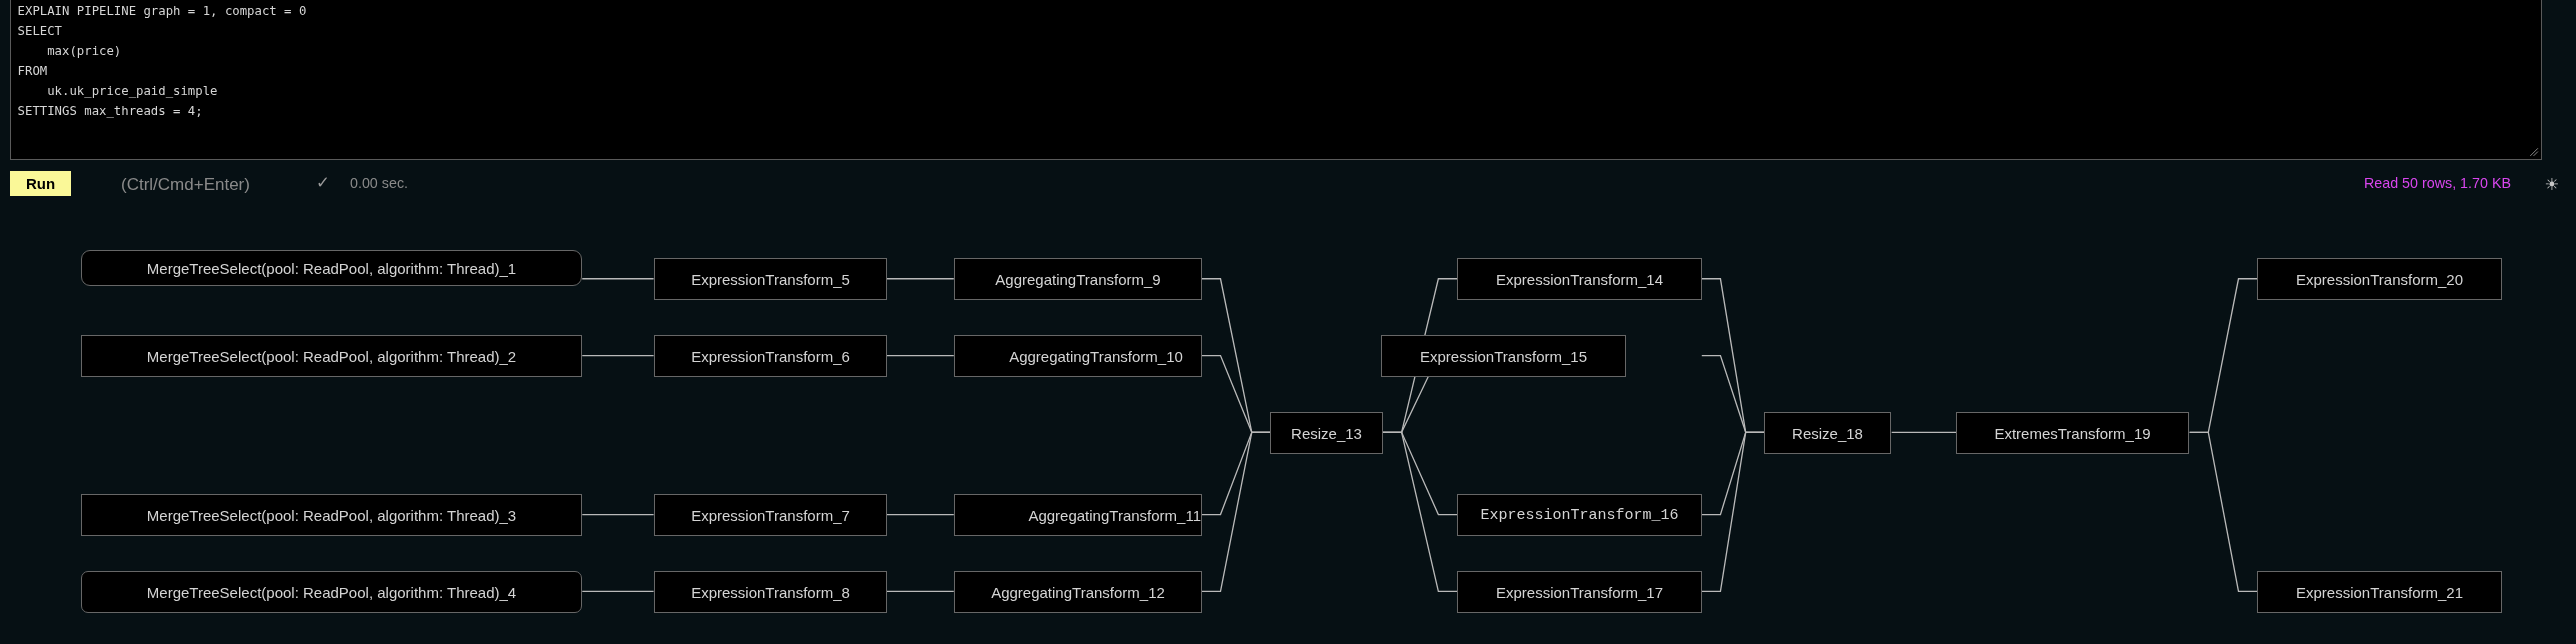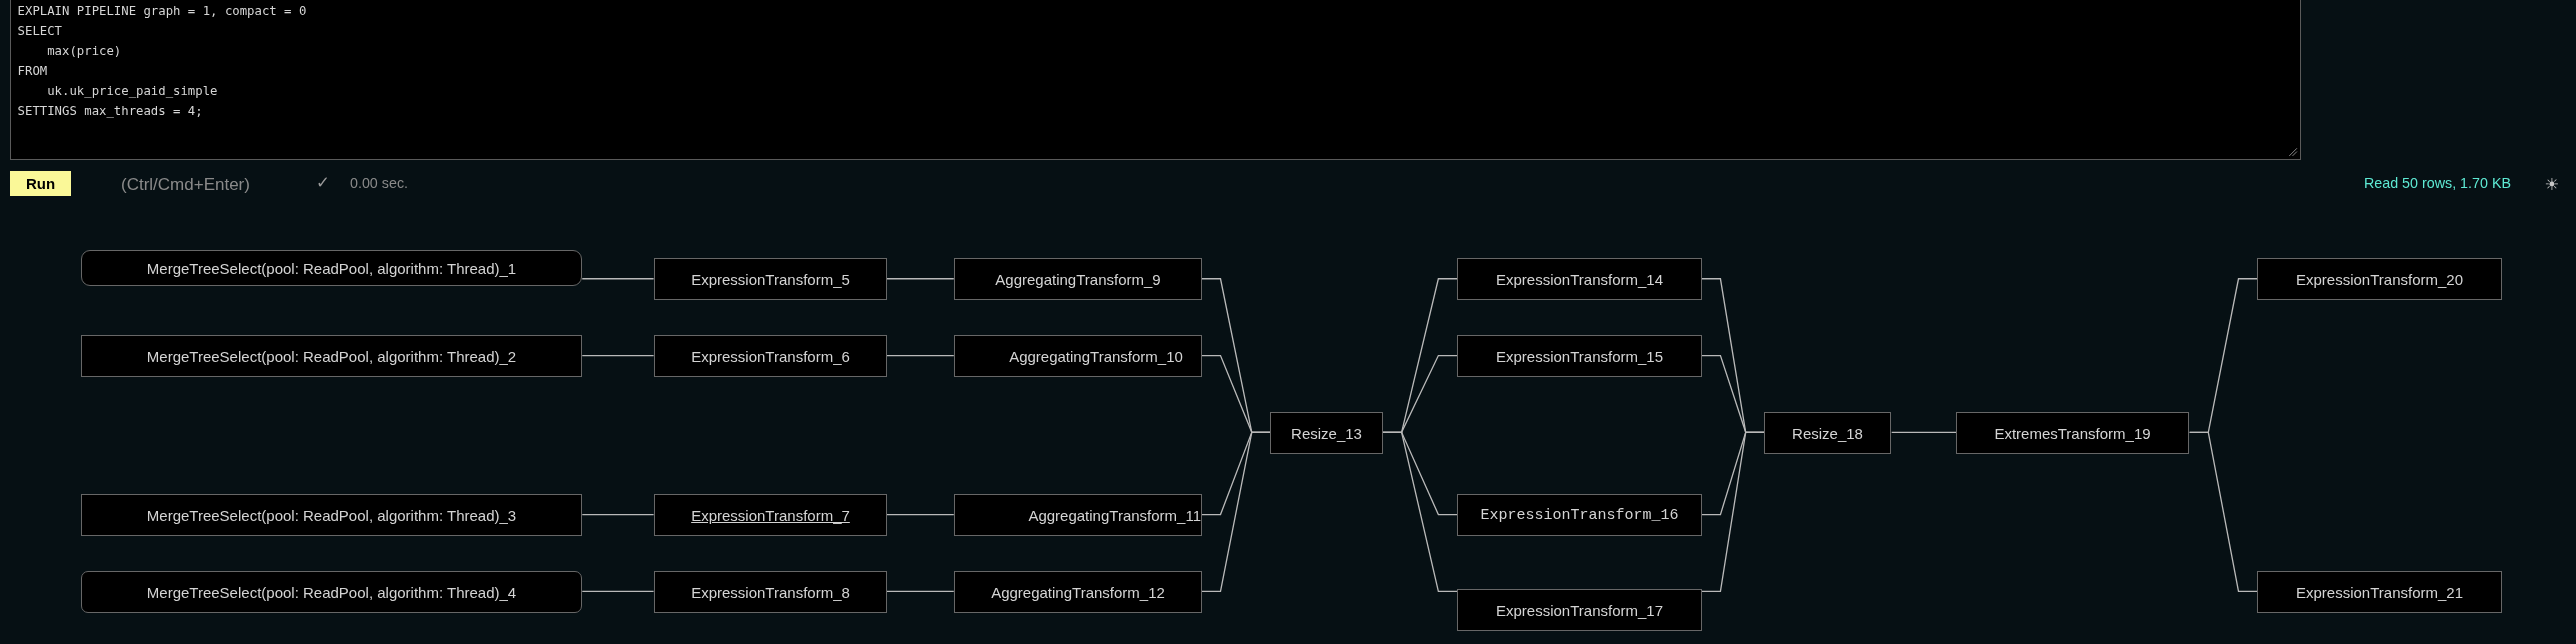--- a/index.html
+++ b/index.html
@@ -21,21 +21,21 @@
     width: 2576px;
     height: 644px;
     background: #061014;
   }
 
   
   .editor-wrap {
     position: absolute;
     left: 10px;
     top: 0px;
-    width: 2291px;
+    width: 2532px;
     height: 160px;
     box-sizing: border-box;
     border: 1.1px solid #5a5a5a;
     border-top: none;
     background: #000000;
     overflow: hidden;
   }
   .editor-text {
     position: absolute;
     left: 6.6px;
@@ -104,21 +104,21 @@
     top: 10px;
     font-size: 14.3px;
     color: #8a8a8a;
     white-space: nowrap;
   }
   .read-stats {
     position: absolute;
     right: 65px;
     top: 10px;
     font-size: 14.3px;
-    color: #5eead4;
+    color: #d946ef;
     white-space: nowrap;
   }
   .theme-toggle {
     position: absolute;
     right: 13px;
     top: 7.7px;
     width: 22px;
     height: 22px;
     cursor: pointer;
     line-height: 22px;
@@ -229,21 +229,21 @@
         </div>
         <div class="node" style="left: 81px; top: 369px; width: 501px; height: 42px; border-radius: 7px;">
           <span>MergeTreeSelect(pool: ReadPool, algorithm: Thread)_4</span>
         </div>
         <div class="node" style="left: 654px; top: 56px; width: 233px; height: 42px;">
           <span>ExpressionTransform_5</span>
         </div>
         <div class="node" style="left: 654px; top: 133px; width: 233px; height: 42px;">
           <span>ExpressionTransform_6</span>
         </div>
-        <div class="node" style="left: 654px; top: 292px; width: 233px; height: 42px; text-decoration: underline;">
+        <div class="node" style="left: 654px; top: 292px; width: 233px; height: 42px;">
           <span>ExpressionTransform_7</span>
         </div>
         <div class="node" style="left: 654px; top: 369px; width: 233px; height: 42px;">
           <span>ExpressionTransform_8</span>
         </div>
         <div class="node" style="left: 954px; top: 56px; width: 248px; height: 42px;">
           <span>AggregatingTransform_9</span>
         </div>
         <div class="node" style="left: 954px; top: 133px; width: 248px; height: 42px; padding-left: 36px;">
           <span>AggregatingTransform_10</span>
@@ -253,27 +253,27 @@
         </div>
         <div class="node" style="left: 954px; top: 369px; width: 248px; height: 42px;">
           <span>AggregatingTransform_12</span>
         </div>
         <div class="node" style="left: 1270px; top: 210px; width: 113px; height: 42px;">
           <span>Resize_13</span>
         </div>
         <div class="node" style="left: 1457px; top: 56px; width: 245px; height: 42px;">
           <span>ExpressionTransform_14</span>
         </div>
-        <div class="node" style="left: 1457px; top: 133px; width: 245px; height: 42px;">
+        <div class="node" style="left: 1381px; top: 133px; width: 245px; height: 42px;">
           <span>ExpressionTransform_15</span>
         </div>
         <div class="node" style="left: 1457px; top: 292px; width: 245px; height: 42px; font-family: Liberation Mono, monospace;">
           <span>ExpressionTransform_16</span>
         </div>
-        <div class="node" style="left: 1457px; top: 369px; width: 245px; height: 42px; margin-top: 18px;">
+        <div class="node" style="left: 1457px; top: 369px; width: 245px; height: 42px;">
           <span>ExpressionTransform_17</span>
         </div>
         <div class="node" style="left: 1764px; top: 210px; width: 127px; height: 42px;">
           <span>Resize_18</span>
         </div>
         <div class="node" style="left: 1956px; top: 210px; width: 233px; height: 42px;">
           <span>ExtremesTransform_19</span>
         </div>
         <div class="node" style="left: 2257px; top: 56px; width: 245px; height: 42px;">
           <span>ExpressionTransform_20</span>

